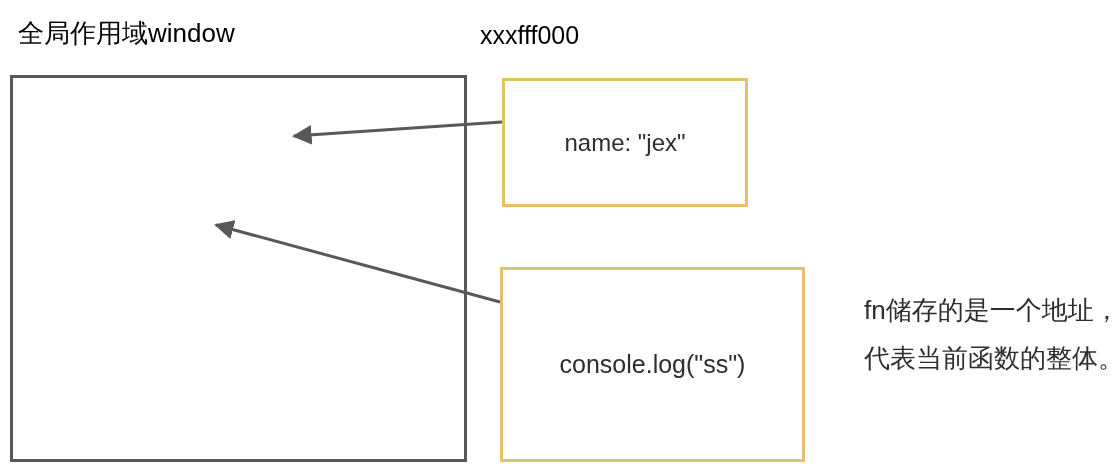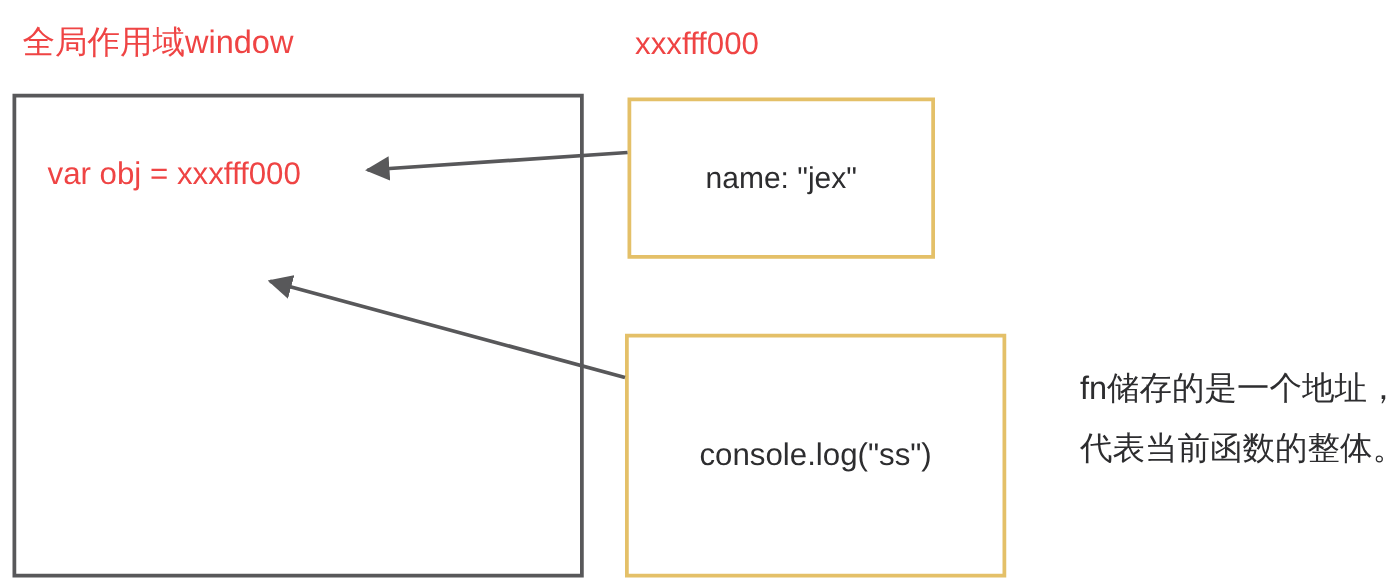--- a/index.html
+++ b/index.html
@@ -11,40 +11,40 @@
   .canvas {
     position: relative;
     width: 1117px;
     height: 470px;
     background: #ffffff;
     overflow: hidden;
   }
   .label-text {
     position: absolute;
     font-size: 25px;
-    color: #ef4444;
+    color: #000000;
     white-space: nowrap;
   }
   .title {
     left: 18px;
     top: 16px;
     font-size: 26px;
   }
   .global-box {
     position: absolute;
     left: 10px;
     top: 75px;
     width: 457px;
     height: 387px;
     border: 3px solid #58585a;
     background: #ffffff;
   }
   .line-var { left: 38px; top: 125px; }
   .line-fn  { left: 38px; top: 211px; }
-  .heap-label-0 { left: 508px; top: 21px; }
+  .heap-label-0 { left: 480px; top: 21px; }
   .heap-label-1 { left: 508px; top: 227px; }
   .heap-box {
     position: absolute;
     border: 3px solid #e4c068;
     background: #ffffff;
     display: flex;
     flex-direction: column;
     align-items: center;
     justify-content: center;
     font-size: 24px;
@@ -84,21 +84,20 @@
 </style>
 </head>
 <body>
 
 <div class="canvas">
 
   <div class="label-text title">全局作用域window</div>
 
   <div class="global-box"></div>
 
-  <div class="label-text line-var">var obj = xxxfff000</div>
 
 
   <div class="label-text heap-label-0">xxxfff000</div>
 
   <div class="heap-box heap-box-0">
     <div>name: "jex"</div>
   </div>
 
 
   <div class="heap-box heap-box-1">

